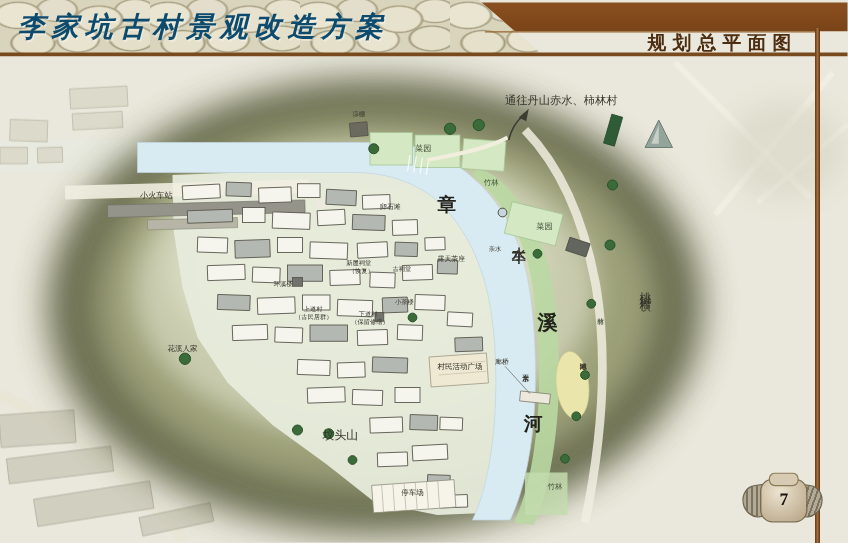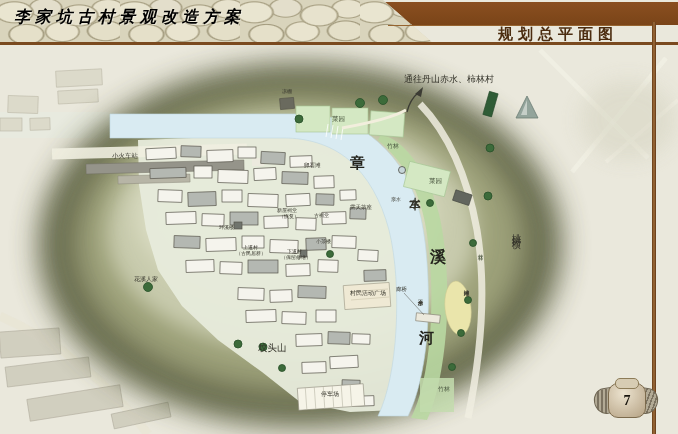--- a/index.html
+++ b/index.html
@@ -16,49 +16,49 @@
       radial-gradient(ellipse 26px 15px at 38% 18%, #e3decb 55%, #a9a184 62%, rgba(0,0,0,0) 68%),
       radial-gradient(ellipse 30px 17px at 66% 35%, #e7e2cd 55%, #a9a184 62%, rgba(0,0,0,0) 68%),
       radial-gradient(ellipse 28px 16px at 22% 78%, #e5e0c9 55%, #a39b7e 62%, rgba(0,0,0,0) 68%),
       radial-gradient(ellipse 27px 16px at 52% 72%, #e9e4cf 55%, #a9a184 62%, rgba(0,0,0,0) 68%),
       radial-gradient(ellipse 29px 16px at 88% 70%, #e4dfc8 55%, #a39b7e 62%, rgba(0,0,0,0) 68%),
       radial-gradient(ellipse 26px 15px at 90% 20%, #e7e2cd 55%, #a9a184 62%, rgba(0,0,0,0) 68%);
     background-size:120px 44px;
     clip-path:polygon(0 0,383px 0,434px 44px,0 44px);}
   .hdr-title{position:absolute;left:14px;top:7px;z-index:32;
     font-family:Liberation Mono, monospace;font-weight:bold;font-style:italic;
-    font-size:16px;letter-spacing:5px;color:#000000;
+    font-size:22px;letter-spacing:5px;color:#0c4a6e;
     text-shadow:1px 1px 0 rgba(255,255,255,.35);}
   .hdr-line-main{position:absolute;left:0;top:42px;width:678px;height:3px;
     background:#7a4a1f;z-index:33;}
   .hdr-line-thin{position:absolute;left:388px;top:25px;width:266px;height:1px;
     background:#96642f;z-index:33;}
   .hdr-subtitle{position:absolute;left:498px;top:25px;width:140px;height:18px;z-index:33;
-    font-weight:bold;font-size:15px;letter-spacing:5px;color:#4c2d10;text-align:left;}
+    font-weight:bold;font-size:15px;letter-spacing:5px;color:#4c2d10;text-align:right;}
 
   
   .rod{position:absolute;left:652px;top:22px;width:4px;height:412px;z-index:40;
     background:linear-gradient(90deg,#643914,#a06f3c,#5e3414);}
   .emblem{position:absolute;left:594px;top:378px;width:64px;height:46px;z-index:41;}
   .wing{position:absolute;top:10px;width:21px;height:24px;
     background:repeating-linear-gradient(100deg,#7b7260 0 1.5px,#b2aa95 1.5px 4px);
     border:1px solid #6e6552;}
   .wing.left{left:0;border-radius:65% 25% 25% 70%;transform:rotate(-10deg);}
   .wing.right{right:0;border-radius:25% 65% 70% 25%;transform:rotate(10deg);}
   .stone{position:absolute;left:14px;top:5px;width:36px;height:33px;
     background:radial-gradient(circle at 40% 28%,#ece3cf,#b5a284);
     border:1px solid #7c6b4d;border-radius:10px;
     display:flex;align-items:center;justify-content:center;}
   .cap{position:absolute;left:21px;top:0px;width:22px;height:9px;
     background:#d7ccb3;border:1px solid #8d7c58;border-radius:5px;}
   .pagenum{font-size:14px;font-weight:bold;color:#17130c;}
 
   
   .lbl{position:absolute;z-index:20;color:#34332a;white-space:nowrap;
-    font-family:Liberation Mono, monospace;line-height:1.1;}
+    font-family:Liberation Sans, sans-serif;line-height:1.1;}
   .lbl.v{writing-mode:vertical-rl;}
   .lbl.big{font-weight:bold;color:#23231c;}
 
   svg.plan{position:absolute;left:0;top:0;z-index:5;}
 </style>
 </head>
 <body>
 
 <svg class="plan" width="678" height="434" viewBox="0 0 678 434">
   <defs>

